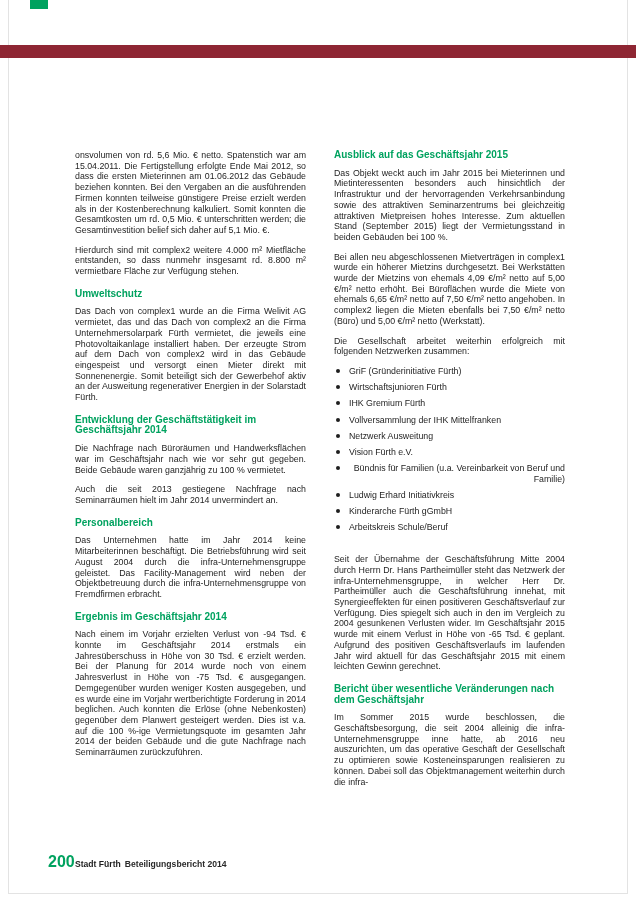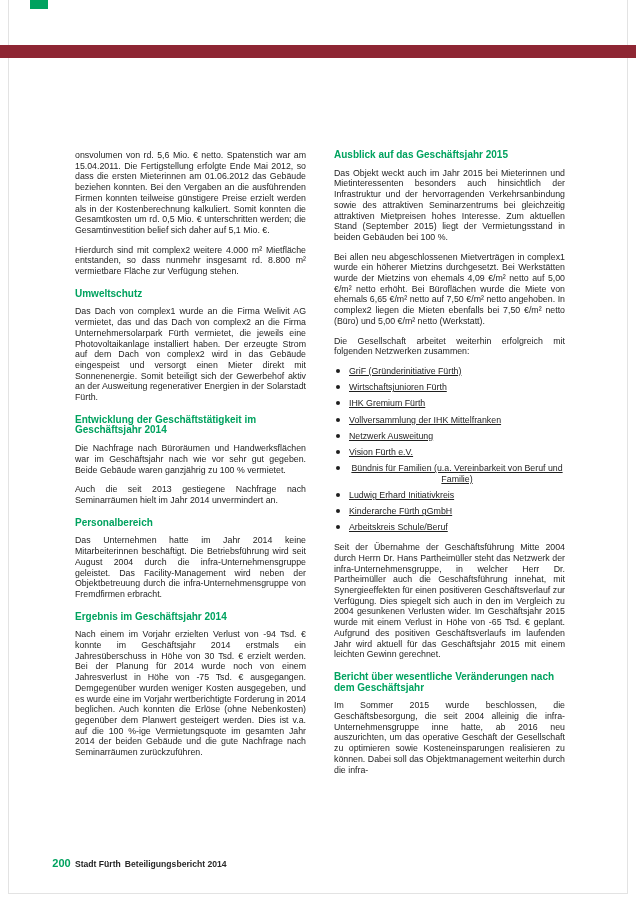--- a/index.html
+++ b/index.html
@@ -45,45 +45,43 @@
   .col h3{
     color:var(--accent);
     font-size:10px;line-height:10.7px;
     font-weight:bold;
     margin:12px 0 7px 0;
     text-align:left;
     hyphens:none;
   }
   .col h3.first{margin-top:0;}
   ul.network-list{
-    list-style:none;margin:1px 0 9px 0;padding:0;
-    text-align:center;
-    text-decoration:underline;
+    list-style:none;margin:1px 0 21px 0;padding:0;
+    text-align:right;
   }
   ul.network-list li{
     display:flex;align-items:flex-start;
     margin:0 0 5.5px 0;
   }
   .bullet{
     flex:0 0 auto;
     width:4px;height:4px;border-radius:50%;
     background:#1e1e1e;
     margin:3px 9px 0 2px;
   }
   .footer{
     position:absolute;left:48px;top:840px;
     display:flex;align-items:baseline;
     font-size:8.6px;
   }
   .pagenum{
     color:var(--accent);
     font-weight:bold;
-    font-size:11px;
+    font-size:16px;
     width:27px;
-    text-align:center;
   }
   .footer-bold{font-weight:bold;margin-right:4px;margin-top:19px;}
   .footer-reg{font-weight:bold;color:#2a2a2a;}
 </style>
 </head>
 <body>
 
 <div class="page">
 
   <div class="page-frame"></div>

